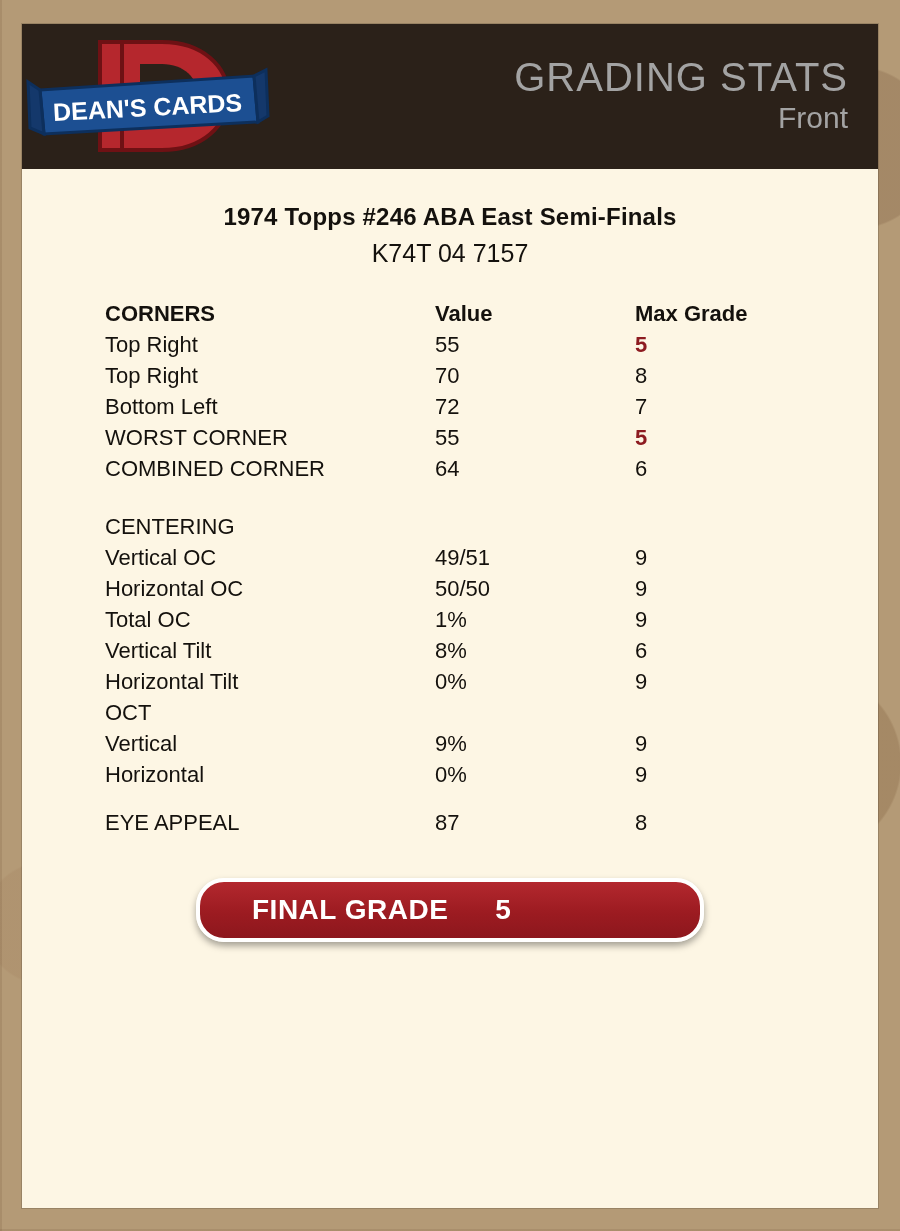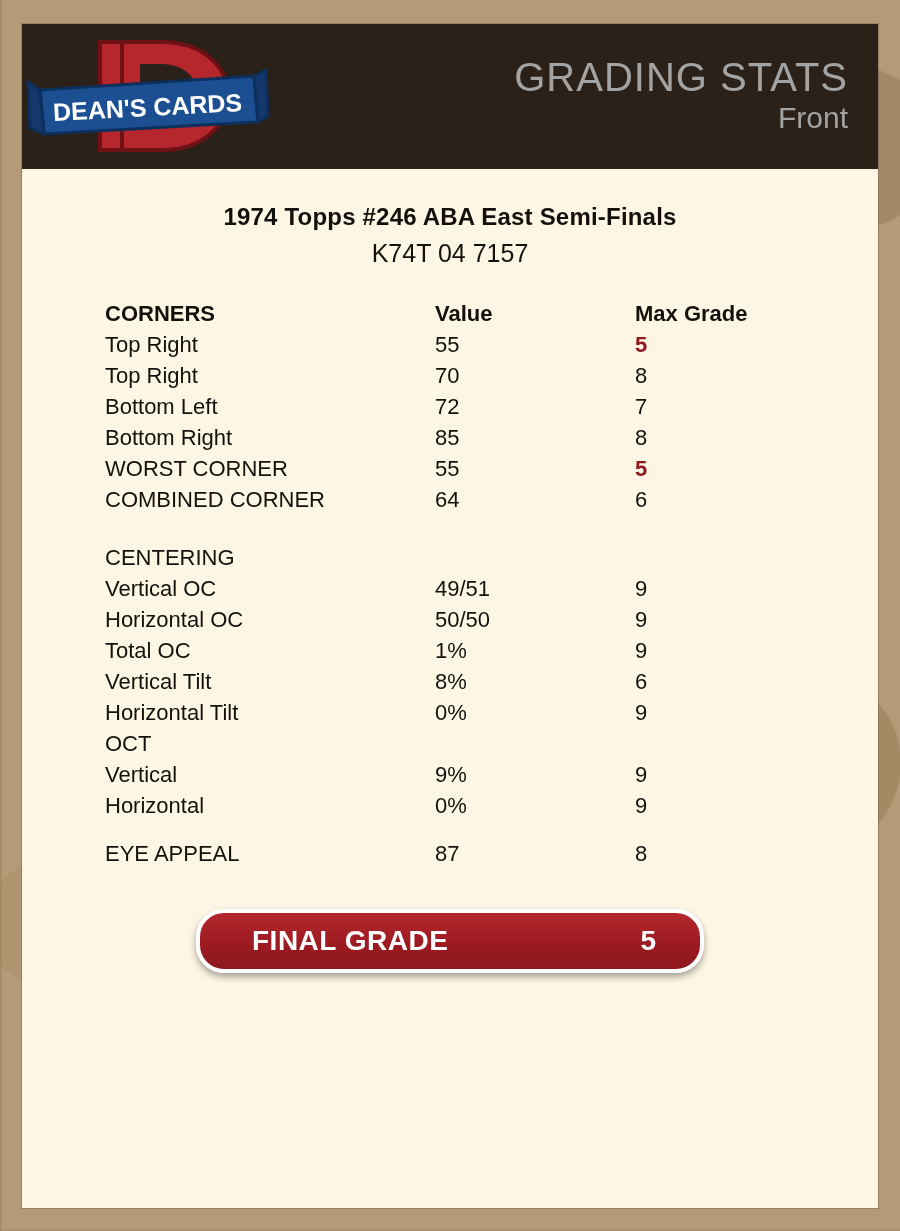--- a/index.html
+++ b/index.html
@@ -120,23 +120,24 @@
   }
   .final-bar {
     background: #a71d23;
     background: linear-gradient(180deg,#b3282e 0%, #9c1b21 55%, #8d171d 100%);
     border: 4px solid #ffffff;
     border-radius: 28px;
     box-shadow: 0 4px 7px rgba(0,0,0,0.35);
     height: 56px;
     display: flex;
     align-items: center;
-    justify-content: space-between;
+    justify-content: flex-start;
     padding: 0 44px 0 52px;
     color: #ffffff;
+    gap: 47px;
   }
   .final-label { font-size: 28px; font-weight: bold; letter-spacing: 0.5px; }
   .final-value { font-size: 28px; font-weight: bold; }
 </style>
 </head>
 <body>
 
 <div class="bg-texture"></div>
 
 <div class="sheet">
@@ -189,25 +190,20 @@
             <td class="c-label indent">Top Right</td>
             <td class="c-value">70</td>
             <td class="c-grade">8</td>
           </tr>
           <tr>
             <td class="c-label indent">Bottom Left</td>
             <td class="c-value">72</td>
             <td class="c-grade">7</td>
           </tr>
           <tr>
-            <td class="c-label indent">Bottom Right</td>
-            <td class="c-value">85</td>
-            <td class="c-grade">8</td>
-          </tr>
-          <tr>
             <td class="c-label grp">WORST CORNER</td>
             <td class="c-value">55</td>
             <td class="c-grade flag">5</td>
           </tr>
           <tr>
             <td class="c-label grp">COMBINED CORNER</td>
             <td class="c-value">64</td>
             <td class="c-grade">6</td>
           </tr>
           <tr class="spacer">

